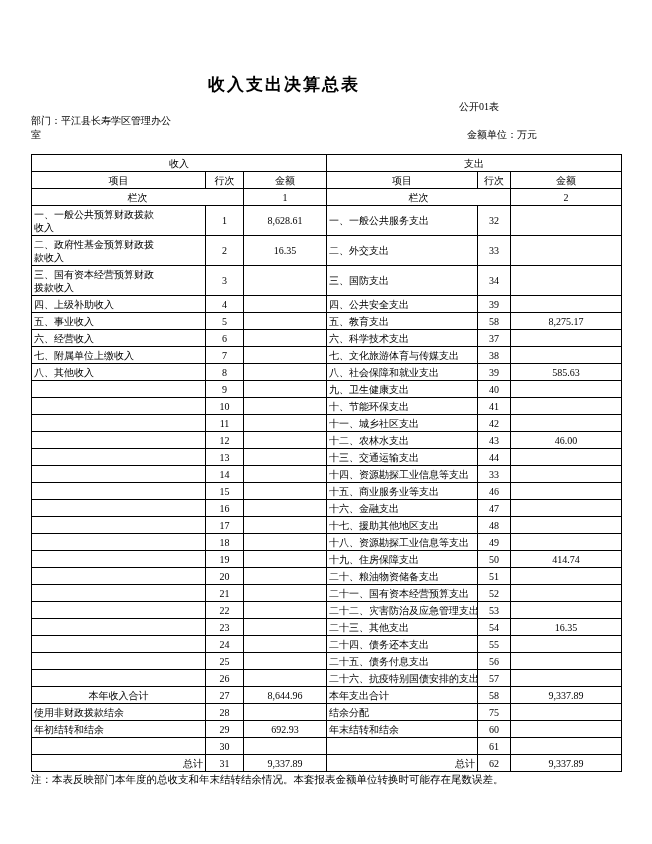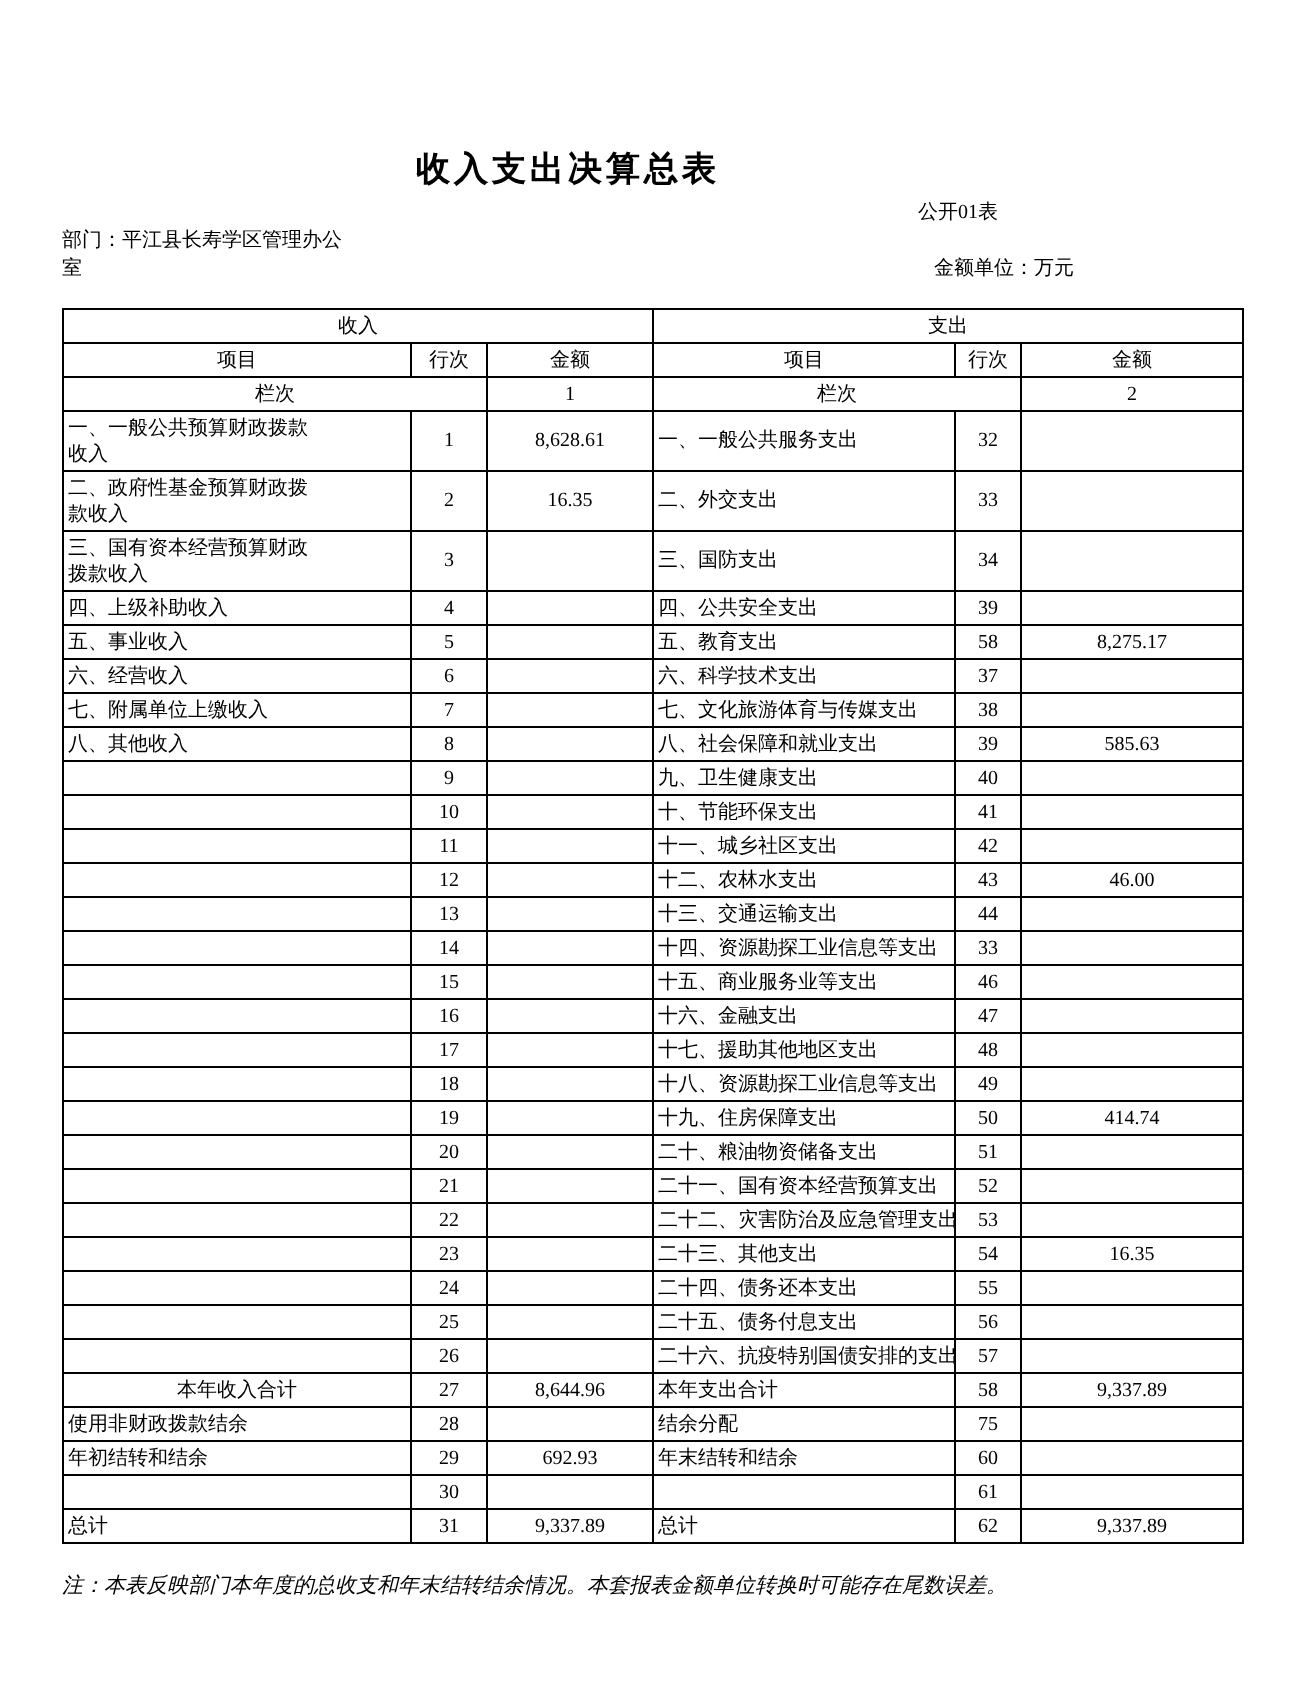--- a/index.html
+++ b/index.html
@@ -56,27 +56,26 @@
   }
   tr.tall td { height: 30px; }
 
   td.item { text-align: left; }
   td.num, td.amt { text-align: center; }
   td.pre { white-space: pre-line; }
   td.nw { white-space: nowrap; }
 
   tr.subtotal td.item, tr.total td.item { font-weight: normal; }
   tr.subtotal td.l-item { text-align: center; }
-  tr.total td.item { text-align: left; }
+  tr.total td.item { text-align: right; }
 
   .note {
     font-size: 10.5px;
-    margin-top: 15px;
+    margin-top: 1px;
     line-height: 14px;
-    font-style: italic;
   }
 </style>
 </head>
 <body>
 
 <div class="page">
 
   <div class="title">收入支出决算总表</div>
 
   <div class="code-line">公开01表</div>

